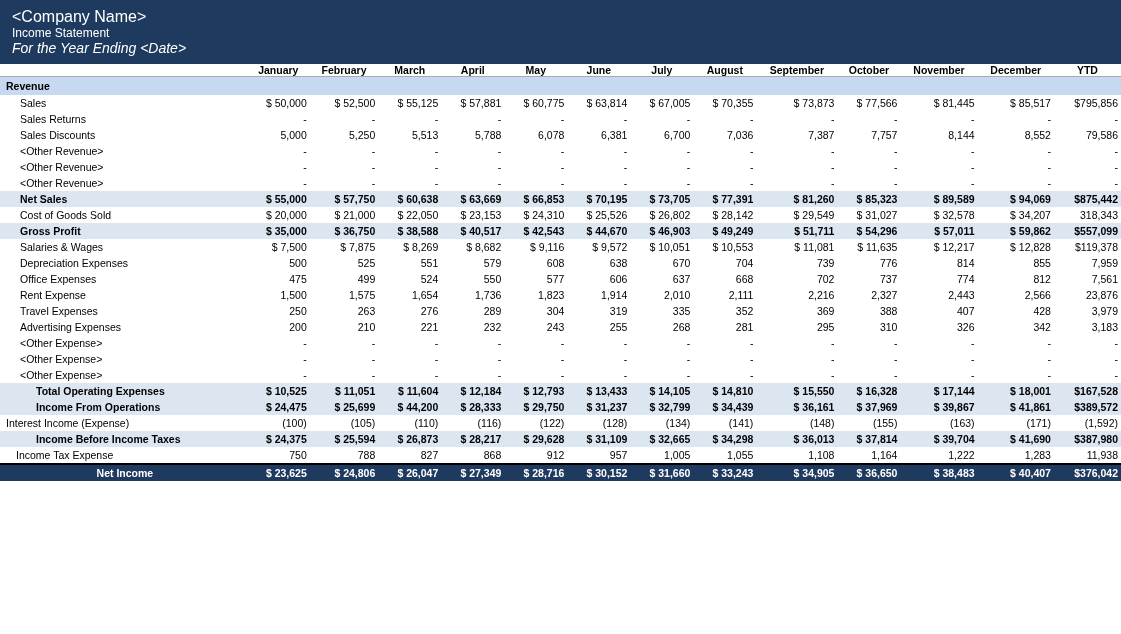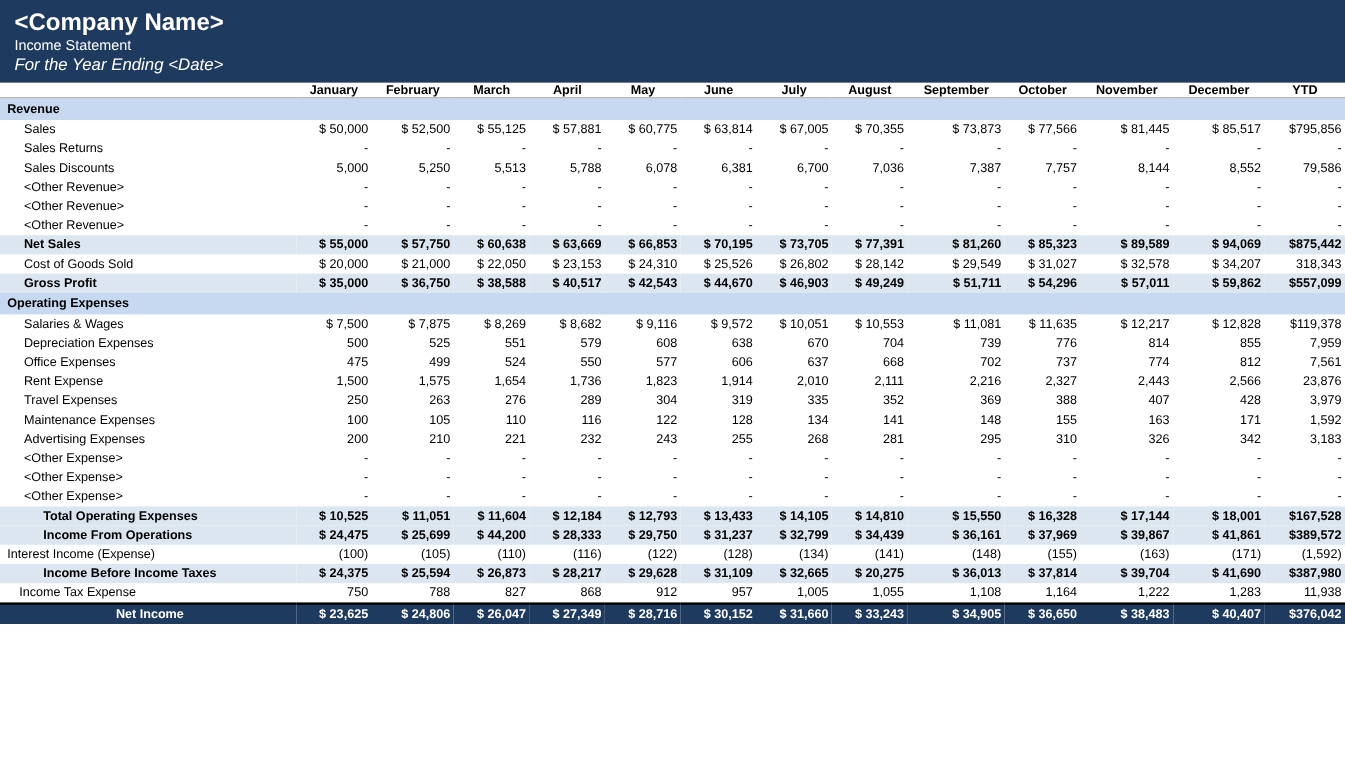--- a/index.html
+++ b/index.html
@@ -3,21 +3,21 @@
   <meta charset="utf-8">
   <style>
     * { box-sizing: border-box; margin: 0; padding: 0; }
     body { font-family: Arial, sans-serif; font-size: 11px; background: #fff; }
 
     .header {
       background: #1e3a5f;
       color: white;
       padding: 8px 12px;
     }
-    .header h1 { font-size: 20px; font-weight: bold; }
+    .header h1 { font-size: 16px; font-weight: normal; }
     .header .subtitle { font-size: 12px; font-weight: normal; }
     .header .date-line { font-size: 14px; font-style: italic; }
 
     table {
       width: 100%;
       border-collapse: collapse;
       font-size: 10.5px;
     }
 
     thead tr th {
@@ -254,23 +254,20 @@
       <td>$ 44,670</td>
       <td>$ 46,903</td>
       <td>$ 49,249</td>
       <td>$ 51,711</td>
       <td>$ 54,296</td>
       <td>$ 57,011</td>
       <td>$ 59,862</td>
       <td>$557,099</td>
     </tr>
 
-    <tr class="section-header">
-      <td colspan="14">Operating Expenses</td>
-    </tr>
 
     <tr class="row-indented">
       <td>Salaries &amp; Wages</td>
       <td>$ 7,500</td>
       <td>$ 7,875</td>
       <td>$ 8,269</td>
       <td>$ 8,682</td>
       <td>$ 9,116</td>
       <td>$ 9,572</td>
       <td>$ 10,051</td>
@@ -343,36 +340,20 @@
       <td>319</td>
       <td>335</td>
       <td>352</td>
       <td>369</td>
       <td>388</td>
       <td>407</td>
       <td>428</td>
       <td>3,979</td>
     </tr>
 
-    <tr class="row-indented">
-      <td>Maintenance Expenses</td>
-      <td>100</td>
-      <td>105</td>
-      <td>110</td>
-      <td>116</td>
-      <td>122</td>
-      <td>128</td>
-      <td>134</td>
-      <td>141</td>
-      <td>148</td>
-      <td>155</td>
-      <td>163</td>
-      <td>171</td>
-      <td>1,592</td>
-    </tr>
 
     <tr class="row-indented">
       <td>Advertising Expenses</td>
       <td>200</td>
       <td>210</td>
       <td>221</td>
       <td>232</td>
       <td>243</td>
       <td>255</td>
       <td>268</td>
@@ -488,21 +469,21 @@
 
     <tr class="row-highlight2">
       <td>Income Before Income Taxes</td>
       <td>$ 24,375</td>
       <td>$ 25,594</td>
       <td>$ 26,873</td>
       <td>$ 28,217</td>
       <td>$ 29,628</td>
       <td>$ 31,109</td>
       <td>$ 32,665</td>
-      <td>$ 20,275</td>
+      <td>$ 34,298</td>
       <td>$ 36,013</td>
       <td>$ 37,814</td>
       <td>$ 39,704</td>
       <td>$ 41,690</td>
       <td>$387,980</td>
     </tr>
 
     <tr class="row-tax">
       <td>Income Tax Expense</td>
       <td>750</td>

